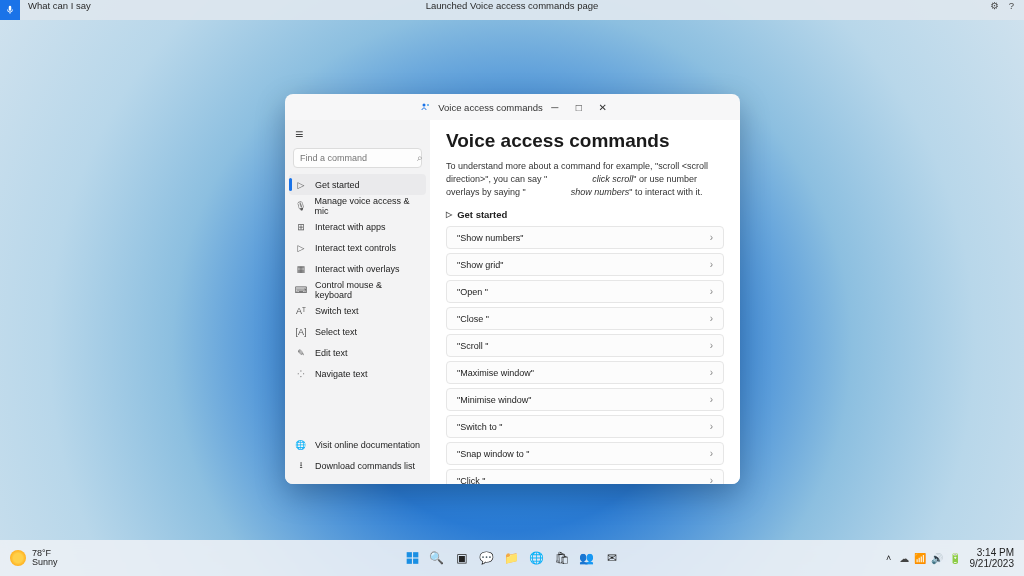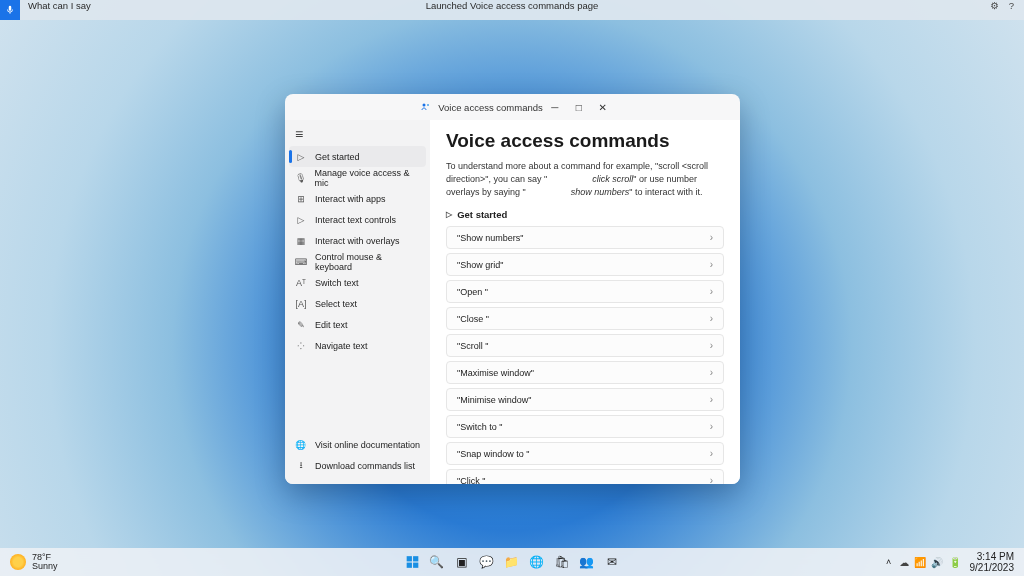--- a/index.html
+++ b/index.html
@@ -64,21 +64,21 @@
   .section-head .tri { font-size:8px; color:#555; }
   .cmd {
     display:flex; align-items:center; justify-content:space-between;
     border:1px solid #e6e6e6; background:#fcfcfc; border-radius:4px; height:23px; padding:0 10px; margin-bottom:4px;
     font-size:9px; color:#222; cursor:pointer;
   }
   .cmd .chev { color:#888; font-size:10px; }
 
   
   .taskbar {
-    position:absolute; bottom:0; left:0; right:0; height:28px;
+    position:absolute; bottom:0; left:0; right:0; height:36px;
     background: rgba(235,240,245,0.9); backdrop-filter: blur(6px);
     display:flex; align-items:center; padding:0 10px; font-size:9px; color:#222;
   }
   .weather { display:flex; align-items:center; gap:6px; }
   .weather .sun { width:16px; height:16px; border-radius:50%; background: radial-gradient(circle, #ffd04a 40%, #ffb020 70%);}
   .weather .wcol { display:flex; flex-direction:column; line-height:1.05;}
   .tb-center { position:absolute; left:50%; transform:translateX(-50%); display:flex; gap:4px; }
   .tb-icon { width:21px; height:21px; border-radius:4px; display:flex; align-items:center; justify-content:center; font-size:12px;}
   .tb-right { margin-left:auto; display:flex; align-items:center; gap:8px; }
   .tb-right .clock { display:flex; flex-direction:column; align-items:flex-end; line-height:1.1; font-size:10px;}
@@ -116,20 +116,26 @@
     <span>Voice access commands</span>
     <div class="winctrls">
       <div>─</div>
       <div>□</div>
       <div class="close">✕</div>
     </div>
   </div>
   <div class="window-body">
     <div class="sidebar">
       <div class="hamburger">≡</div>
+      <div class="search-wrap">
+        <div class="search">
+          <input placeholder="Find a command" style="">
+          <span class="search-icon">⌕</span>
+        </div>
+      </div>
       <div class="nav" id="nav-list">
           <div class="nav-item active">
             <span class="nav-icon">▷</span>
             <span>Get started</span>
           </div>
           <div class="nav-item">
             <span class="nav-icon">🎙</span>
             <span>Manage voice access &amp; mic</span>
           </div>
           <div class="nav-item">

